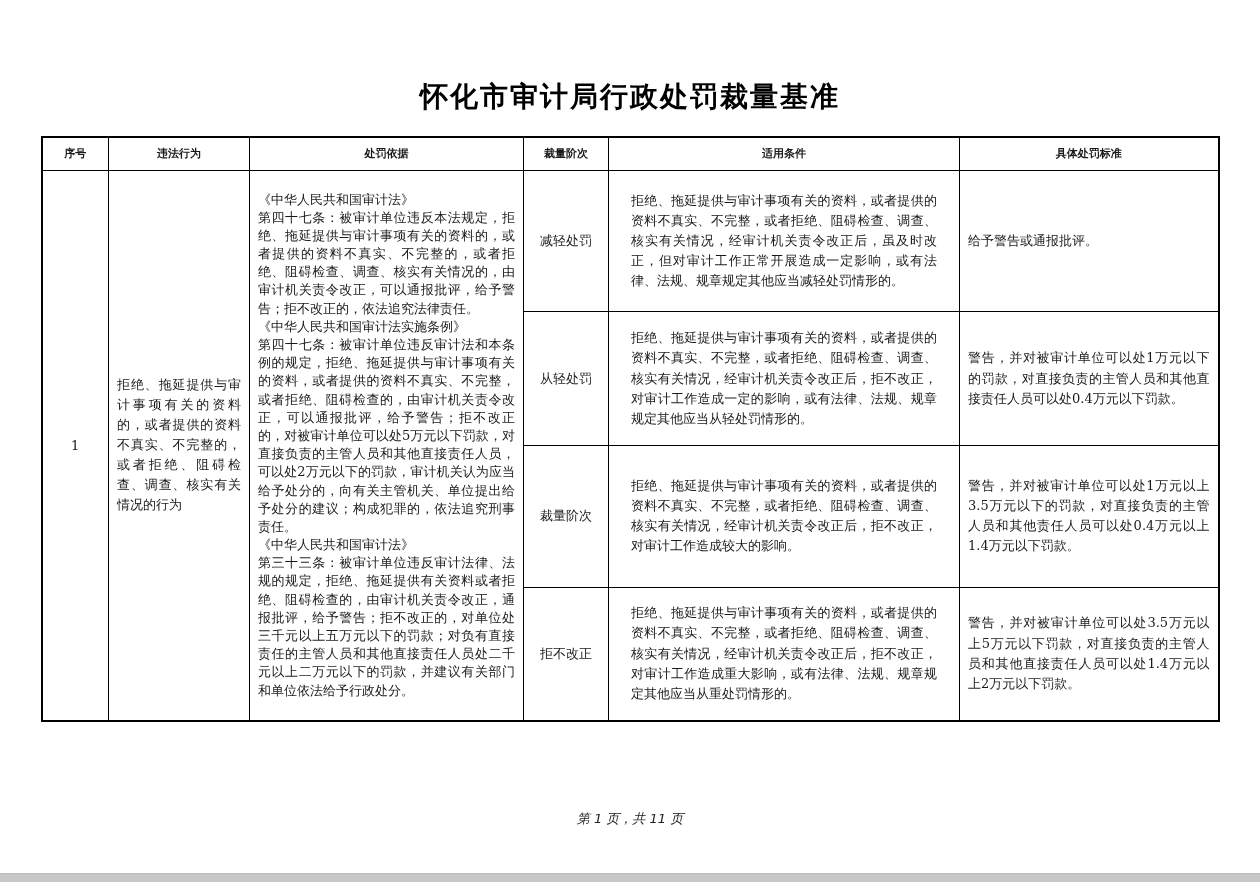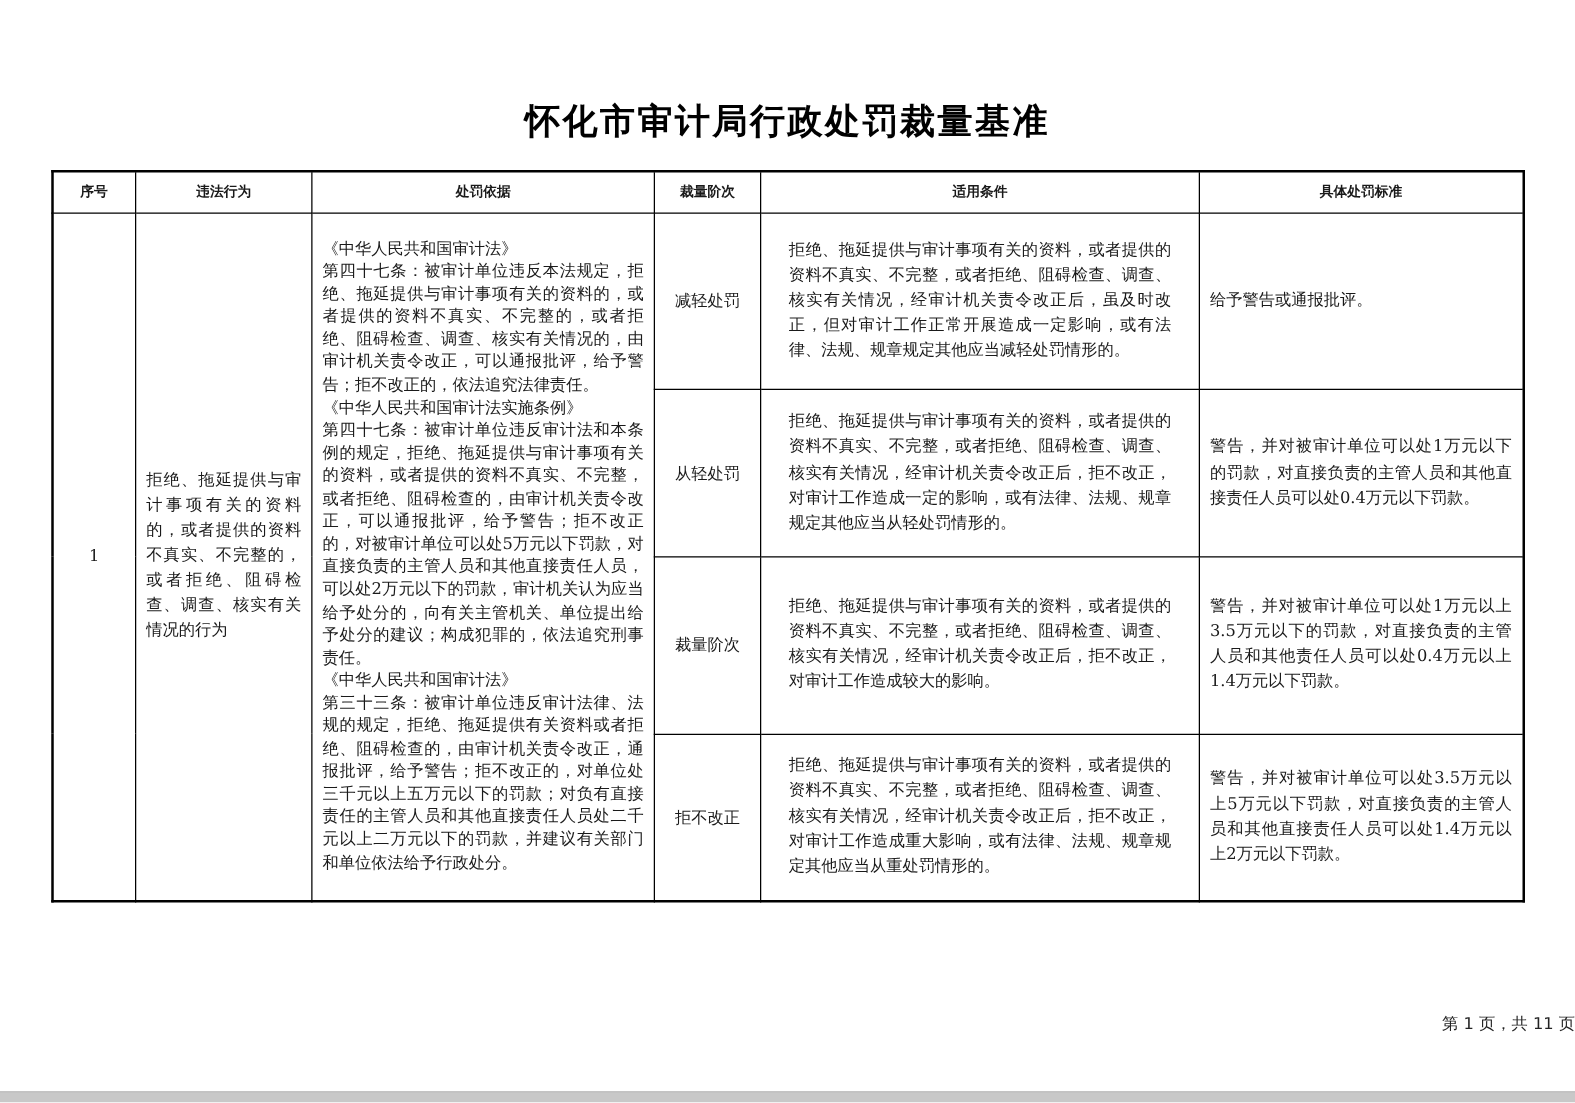--- a/index.html
+++ b/index.html
@@ -68,24 +68,25 @@
     vertical-align: middle;
     font-size: 12.8px;
     line-height: 1.55;
   }
   tr.tier-row-0 { height: 138px; }
   tr.tier-row-1 { height: 130px; }
   tr.tier-row-2 { height: 138px; }
   tr.tier-row-3 { height: 130px; }
   .page-footer {
     margin-top: 88px;
-    text-align: right;
+    text-align: center;
     font-size: 13px;
     font-family: "DejaVu Sans", "Liberation Sans", sans-serif;
     color: #222;
+    font-style: italic;
   }
   .bottom-scrollbar {
     position: absolute;
     left: 0; bottom: 0;
     width: 100%; height: 9px;
     background: #c8c8c8;
     border-top: 1px solid #bdbdbd;
   }
 </style>
 </head>

